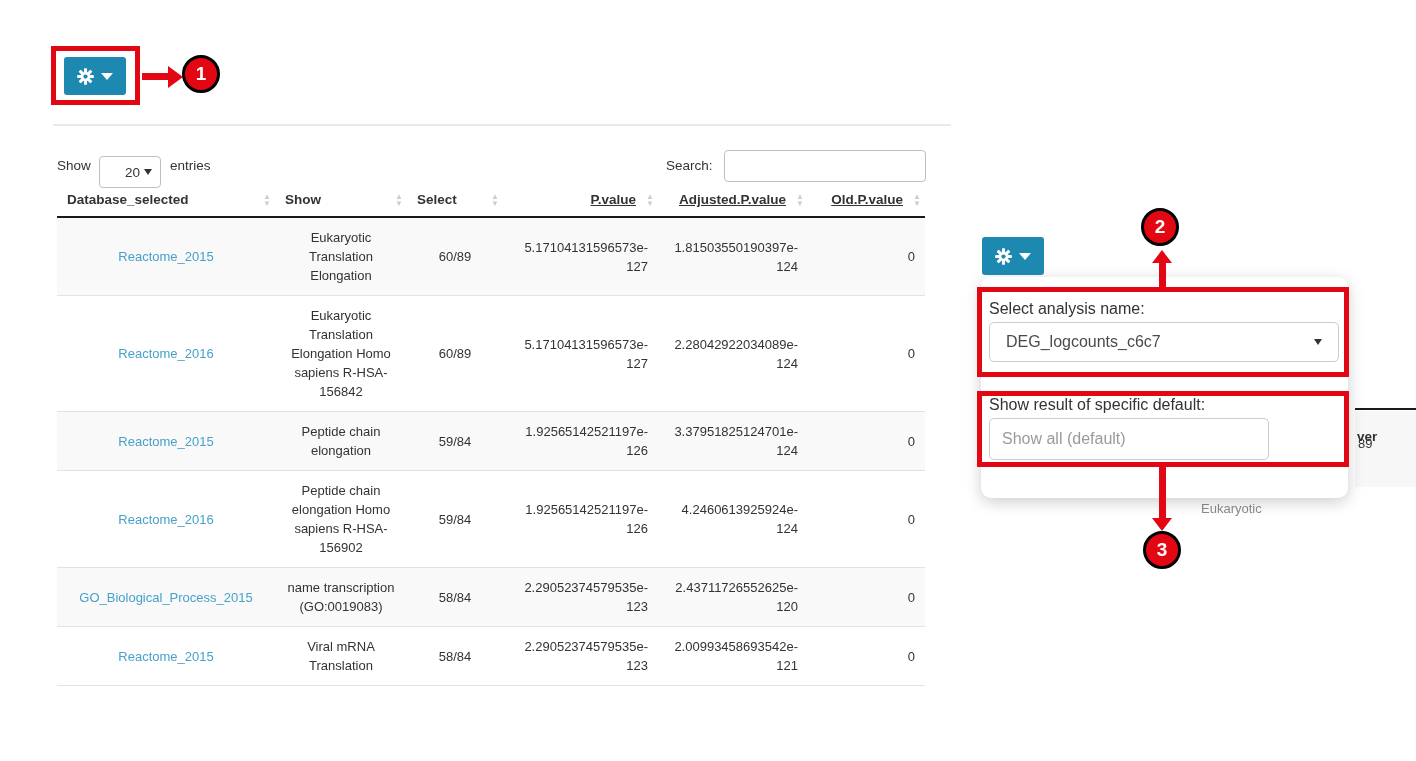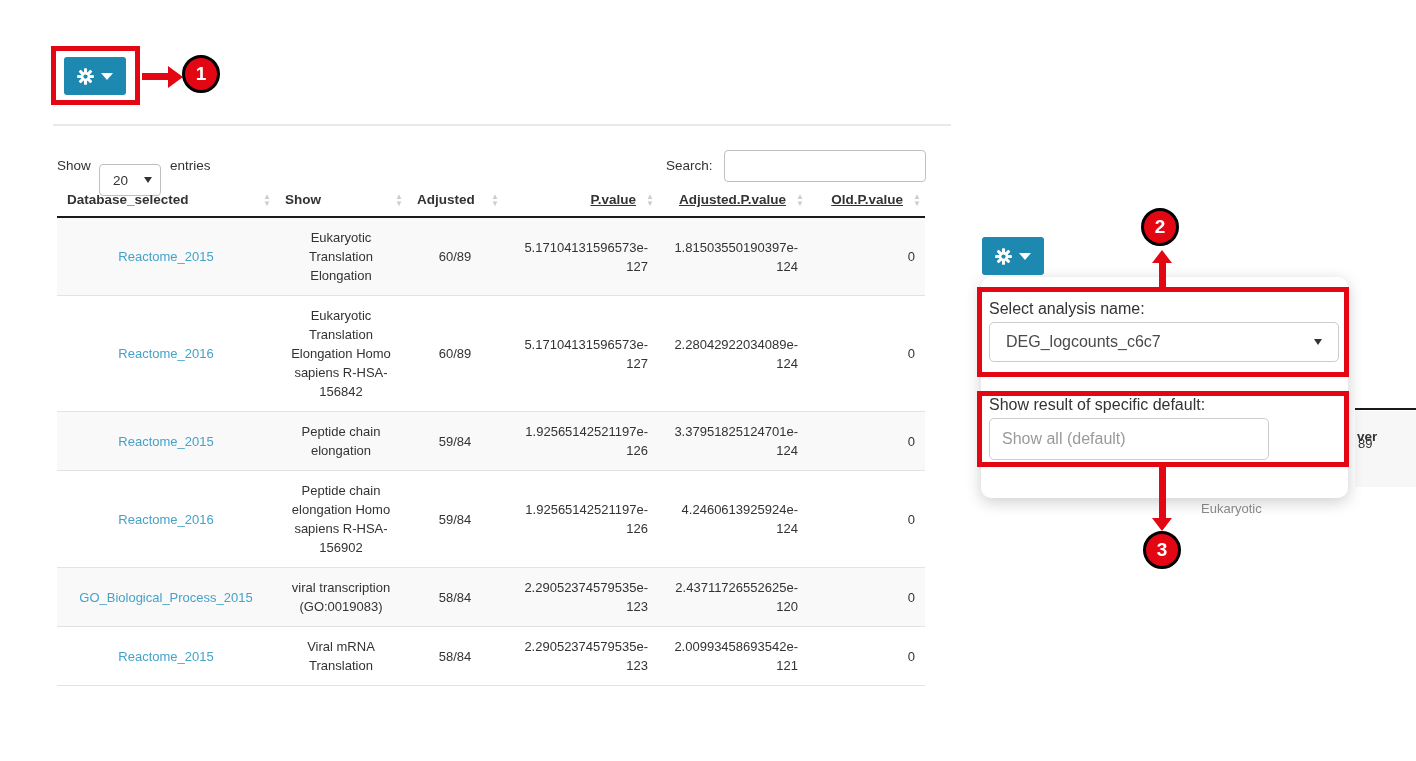--- a/index.html
+++ b/index.html
@@ -25,24 +25,24 @@
                 border-left:15px solid #e30613; }
   .head-up    { border-left:10px solid transparent; border-right:10px solid transparent;
                 border-bottom:13px solid #e30613; }
   .head-down  { border-left:10px solid transparent; border-right:10px solid transparent;
                 border-top:13px solid #e30613; }
 
   
   .divider { position:absolute; left:53px; top:124px; width:898px; height:0;
              border-top:2px solid #e9e9e9; }
   .ctrl-label { position:absolute; font-size:13.5px; color:#333; }
-  .mini-select { position:absolute; left:99px; top:164px; width:62px; height:32px;
+  .mini-select { position:absolute; left:99px; top:156px; width:62px; height:32px;
                  border:1px solid #bfbfbf; border-radius:4px; background:#fff;
                  display:flex; align-items:center; justify-content:space-between;
-                 padding:0 8px 0 13px; font-size:13.5px; cursor:pointer; }
+                 padding:0 8px 0 25px; font-size:13.5px; cursor:pointer; }
   .mini-caret { width:0; height:0; border-left:4.5px solid transparent;
                 border-right:4.5px solid transparent; border-top:6px solid #333; }
   .search-input { position:absolute; left:724px; top:150px; width:202px; height:32px;
                   border:1px solid #bfbfbf; border-radius:4px; padding:0 8px;
                   font-size:13.5px; font-family:inherit; }
 
   
   table.results { position:absolute; left:57px; top:183px; width:868px;
                   border-collapse:collapse; table-layout:fixed; font-size:13px; }
   table.results th { font-weight:bold; font-size:13.5px; text-align:left;
@@ -131,21 +131,21 @@
   <thead>
       <tr id="results-head">
         <th><span>Database_selected</span><span class="sort-icons">
             <span>▲</span>
             <span>▼</span>
           </span></th>
         <th><span>Show</span><span class="sort-icons">
             <span>▲</span>
             <span>▼</span>
           </span></th>
-        <th><span>Adjusted</span><span class="sort-icons">
+        <th><span>Select</span><span class="sort-icons">
             <span>▲</span>
             <span>▼</span>
           </span></th>
         <th class="num"><span>P.value</span><span class="sort-icons">
             <span>▲</span>
             <span>▼</span>
           </span></th>
         <th class="num"><span>Adjusted.P.value</span><span class="sort-icons">
             <span>▲</span>
             <span>▼</span>
@@ -184,21 +184,21 @@
       <tr>
         <td><span class="db-link">Reactome_2016</span></td>
         <td><span>Peptide chain elongation Homo sapiens R-HSA-156902</span></td>
         <td><span>59/84</span></td>
         <td class="num"><span>1.92565142521197e-126</span></td>
         <td class="num"><span>4.2460613925924e-124</span></td>
         <td class="num"><span>0</span></td>
       </tr>
       <tr class="odd">
         <td><span class="db-link">GO_Biological_Process_2015</span></td>
-        <td><span>viral transcription (GO:0019083)</span></td>
+        <td><span>name transcription (GO:0019083)</span></td>
         <td><span>58/84</span></td>
         <td class="num"><span>2.29052374579535e-123</span></td>
         <td class="num"><span>2.43711726552625e-120</span></td>
         <td class="num"><span>0</span></td>
       </tr>
       <tr>
         <td><span class="db-link">Reactome_2015</span></td>
         <td><span>Viral mRNA Translation</span></td>
         <td><span>58/84</span></td>
         <td class="num"><span>2.29052374579535e-123</span></td>

